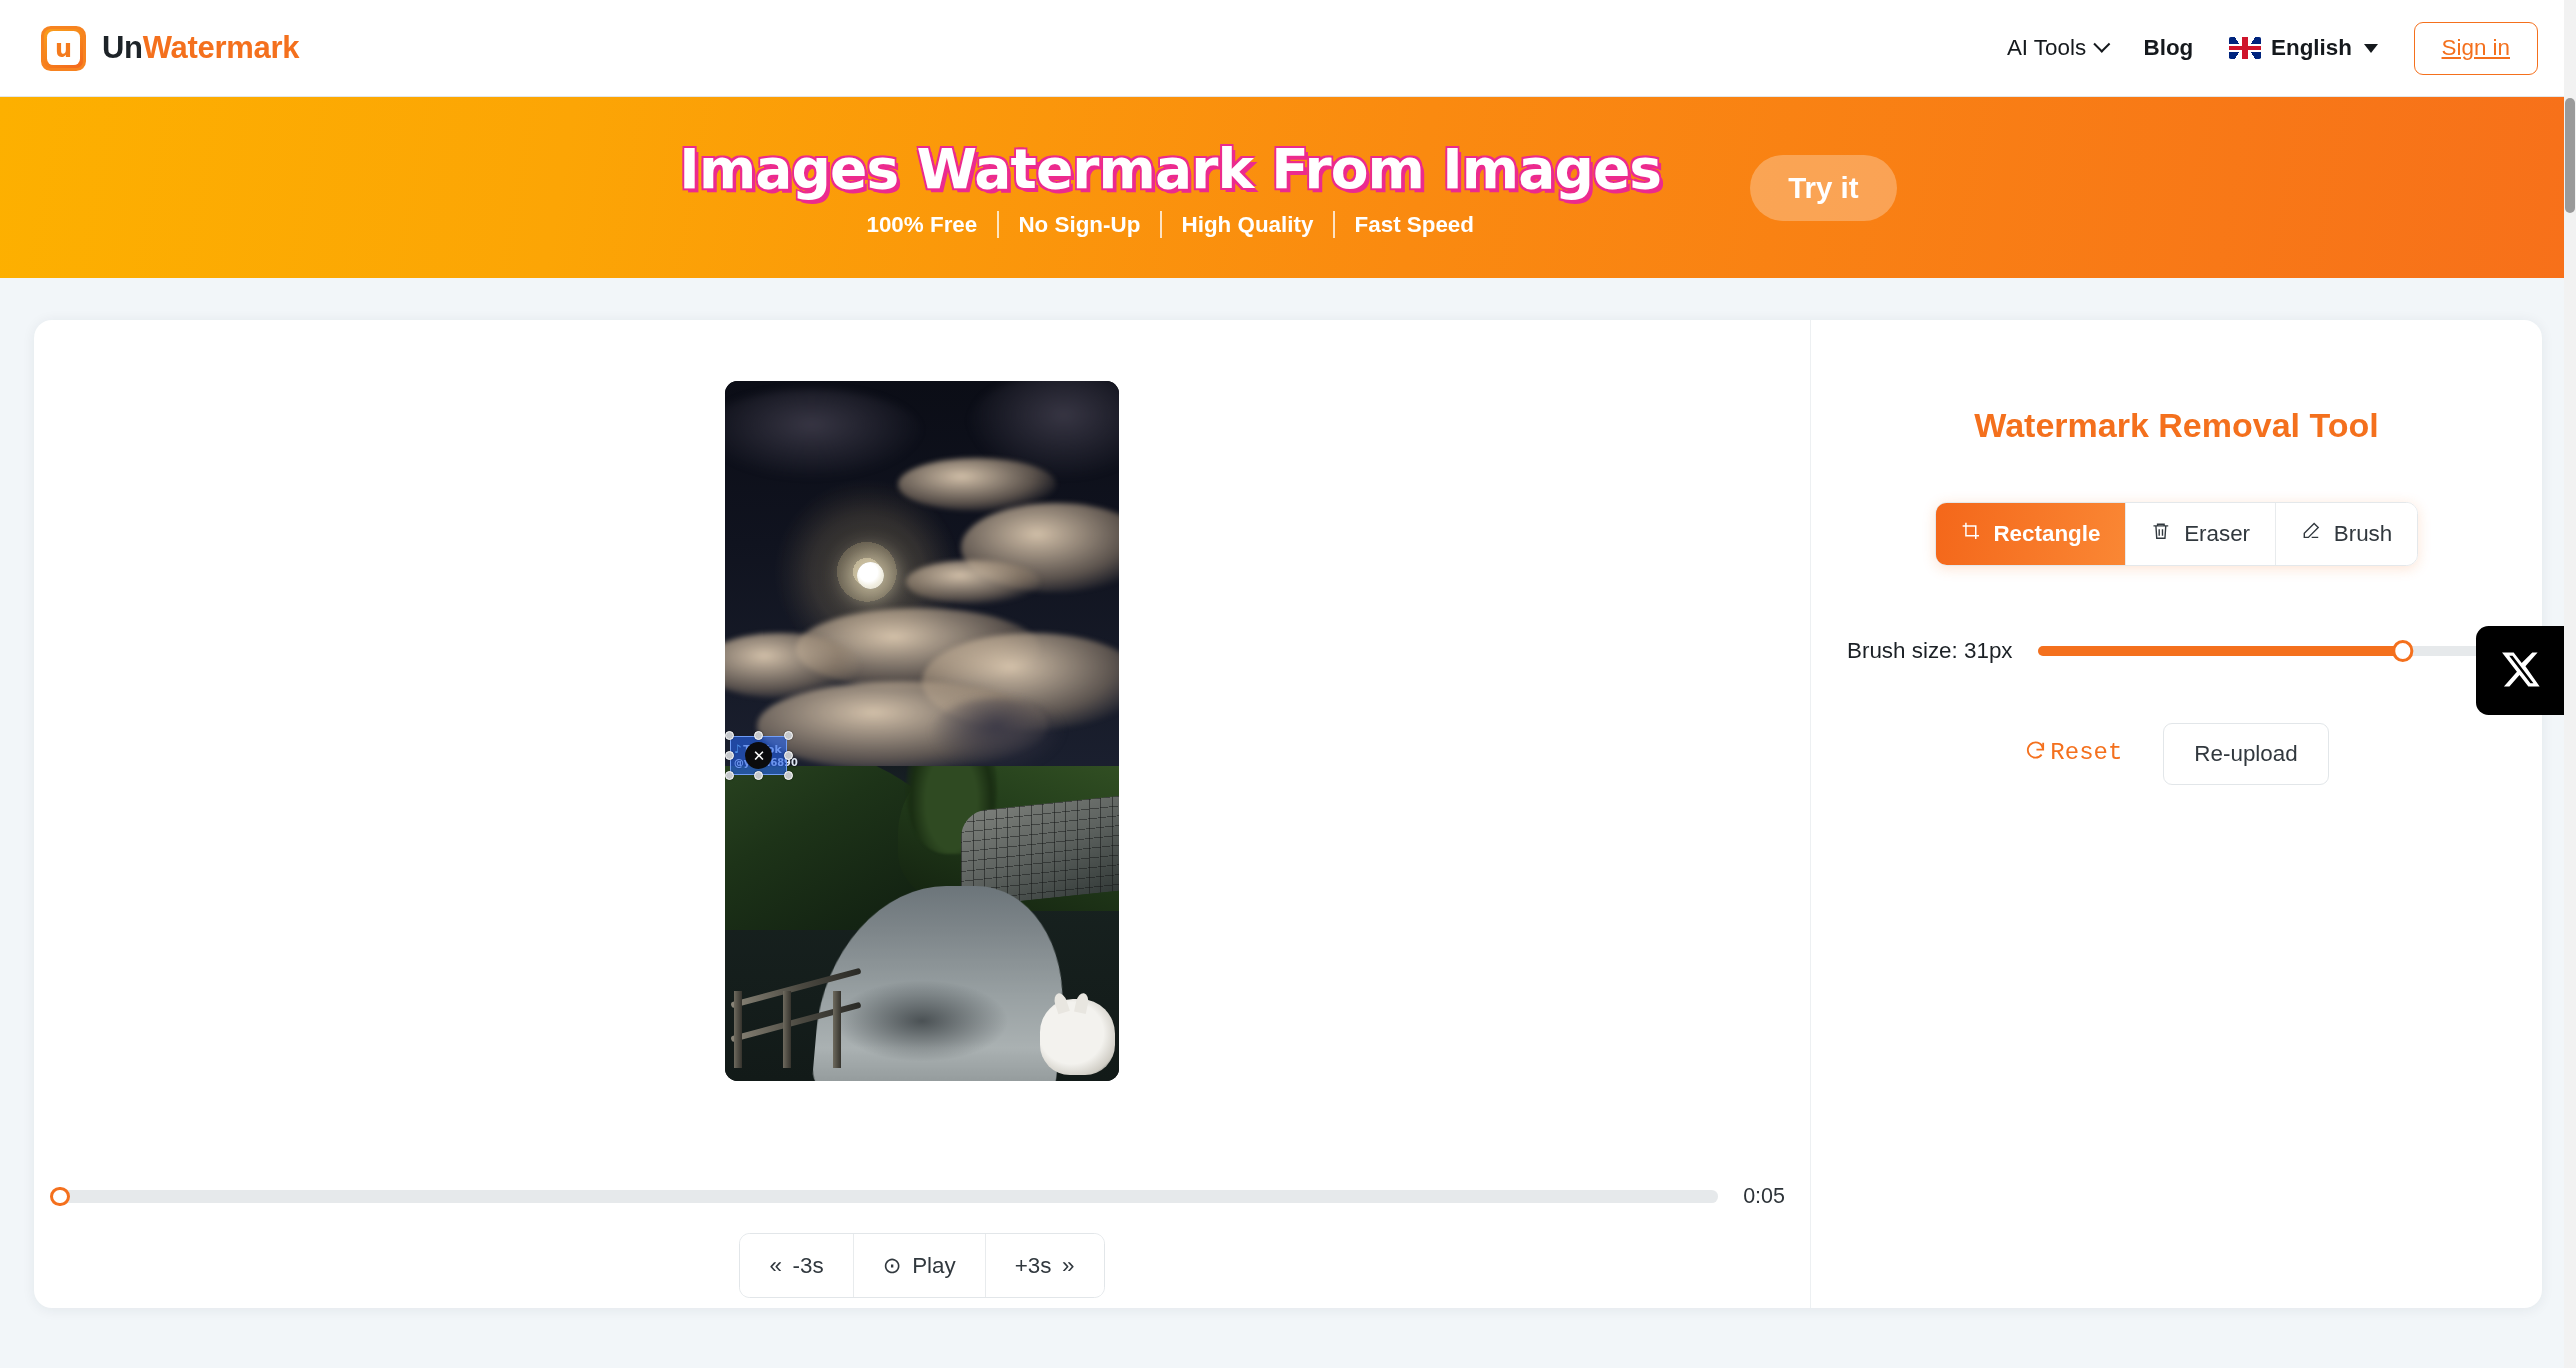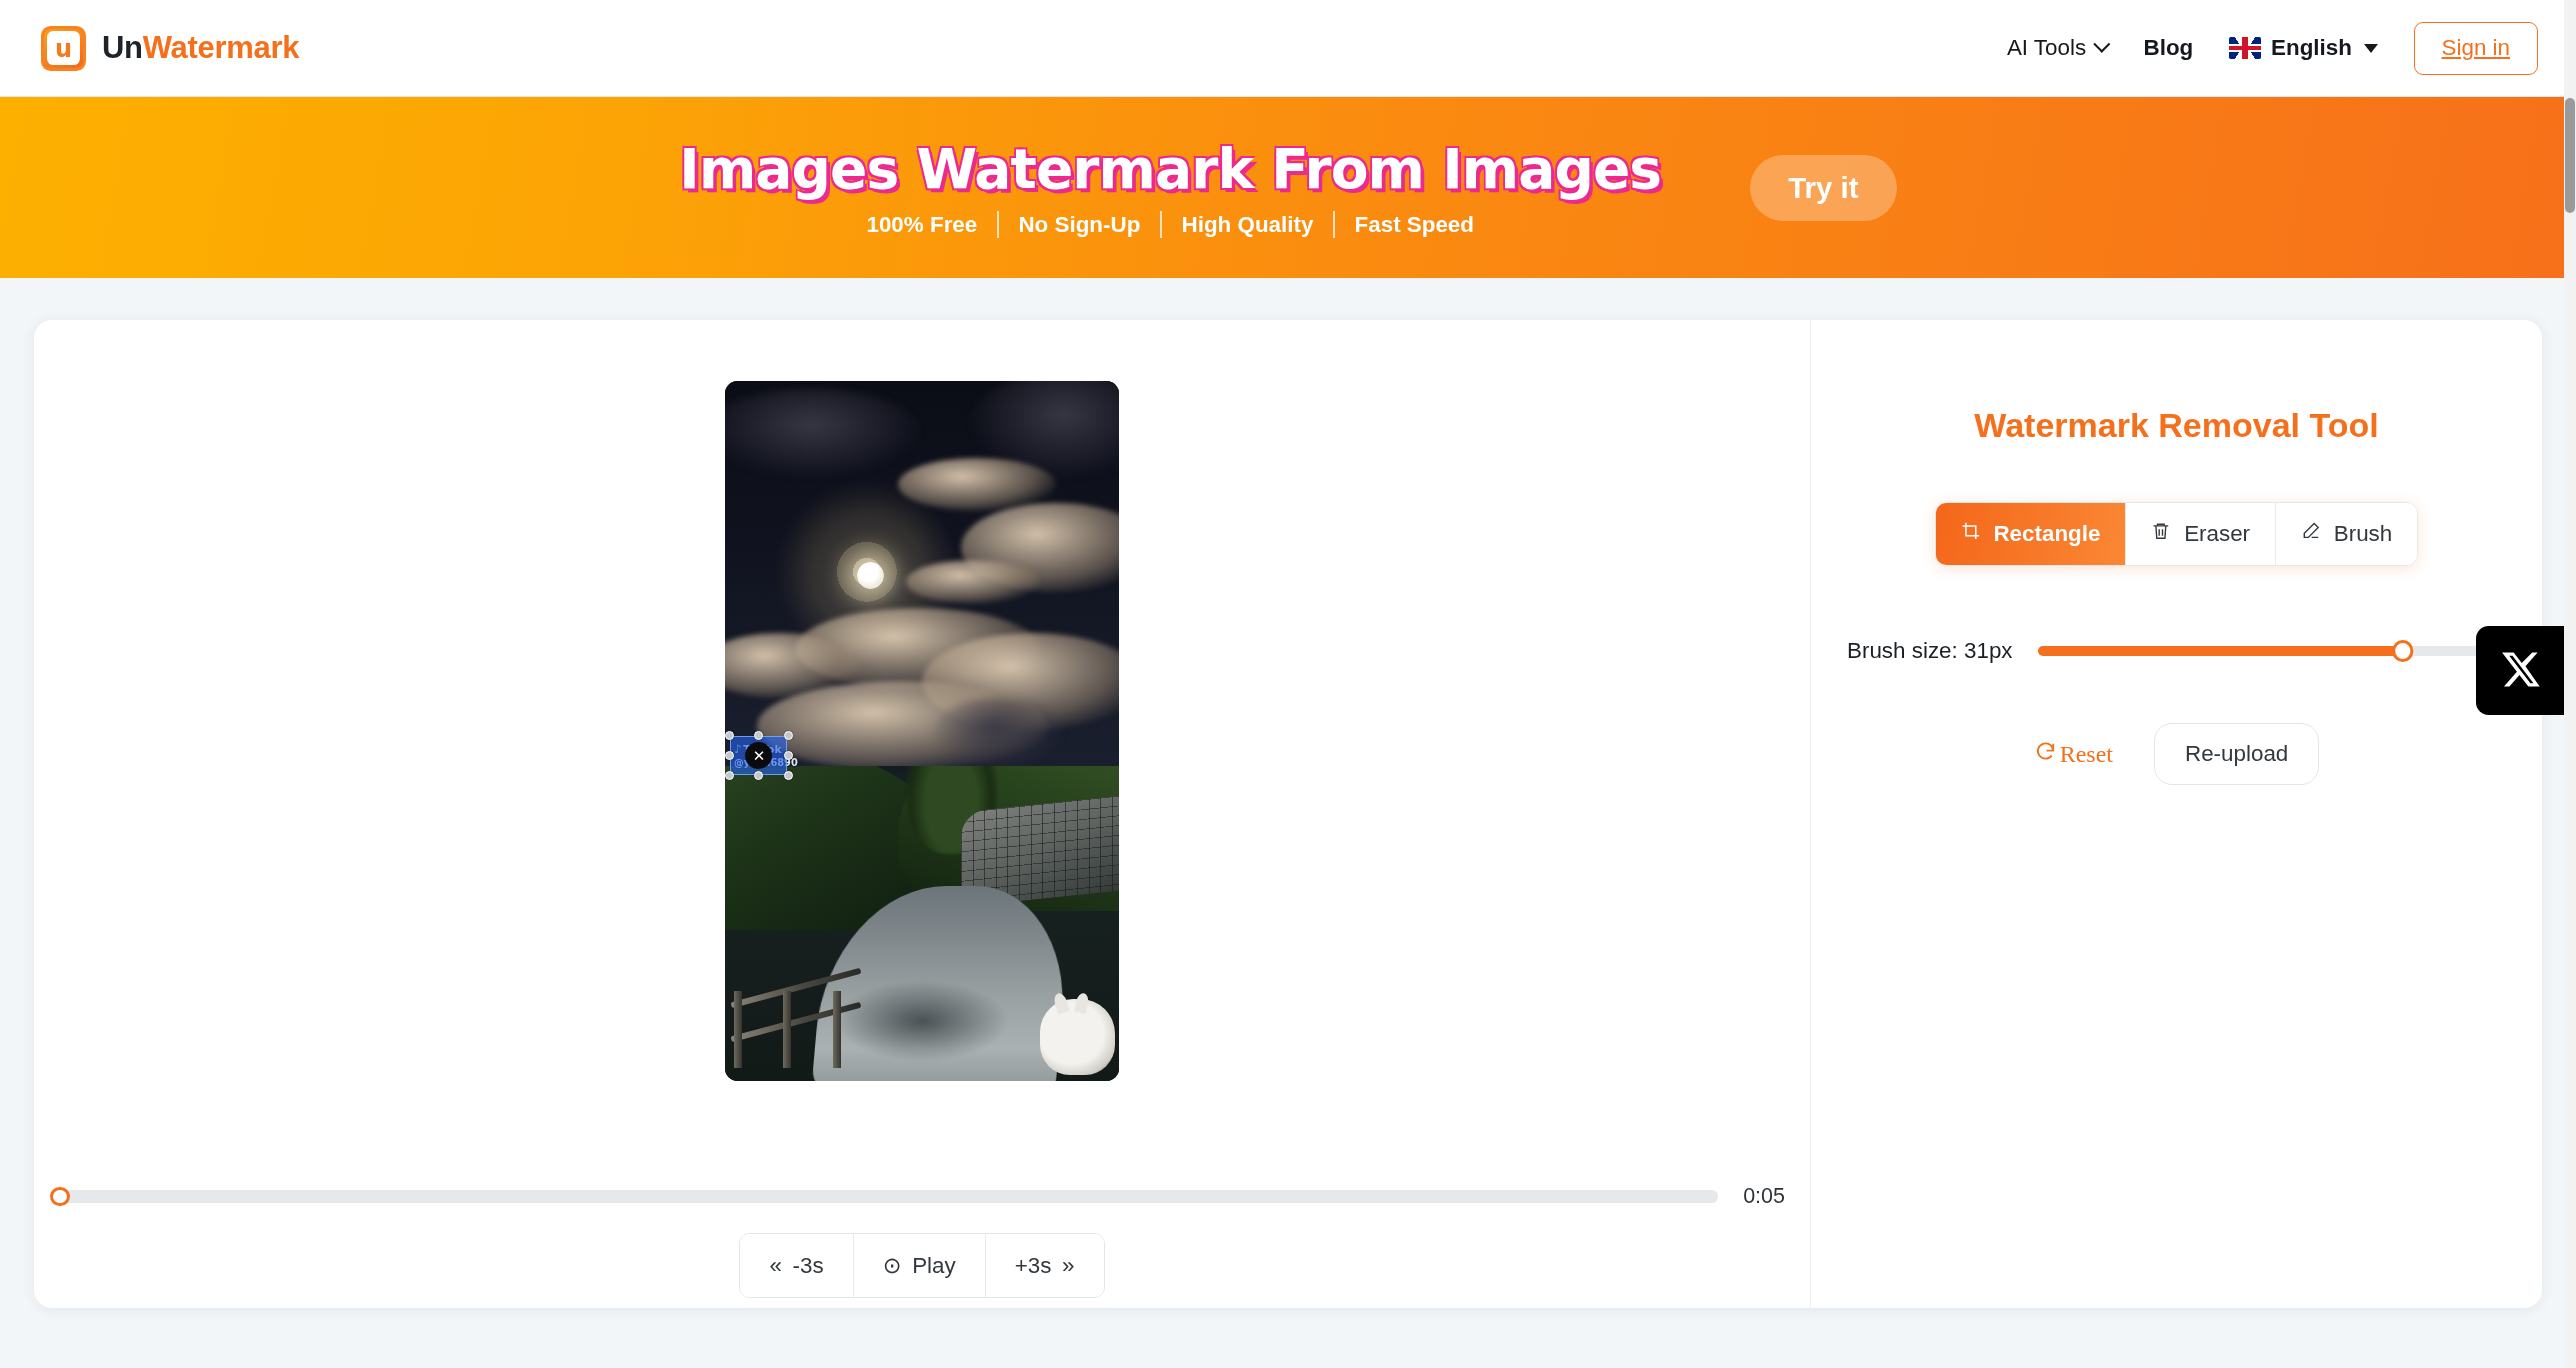--- a/index.html
+++ b/index.html
@@ -323,25 +323,25 @@
   }
   .bs-thumb {
     position: absolute; width: 21.5px; height: 21.5px; border-radius: 50%;
     background: #fff; border: 3.1px solid #f4701d; transform: translateX(-10.7px); cursor: grab;
   }
   .actions {
     margin-top: 59px; display: flex; align-items: center; gap: 41px;
   }
   .reset-btn {
     background: none; border: none; color: #f4701d; font-size: 24px;
-    display: flex; align-items: center; gap: 3px; cursor: pointer;
-    font-family: Liberation Serif, serif; white-space: nowrap;
+    display: flex; align-items: flex-start; gap: 3px; cursor: pointer;
+    font-family: Liberation Mono, monospace; white-space: nowrap;
   }
   .reupload-btn {
-    background: #fff; border: 0.9px solid #e2e6e9; border-radius: 18px;
+    background: #fff; border: 0.9px solid #e2e6e9; border-radius: 9px;
     padding: 17px 30px; font-size: 22.4px; color: #31383e; cursor: pointer;
     font-family: "Liberation Sans", sans-serif; white-space: nowrap;
   }
   .remove-btn {
     margin-top: 55px; width: 501px; padding: 21.5px 0;
     background: linear-gradient(95deg, #f4661a 0%, #f98433 55%, #fb9b52 100%);
     color: #fff; font-size: 27px; font-weight: 700;
     border: none; border-radius: 10.7px; cursor: pointer;
     box-shadow: 0 4.5px 18px rgba(244,112,29,.28);
     font-family: "Liberation Sans", sans-serif; white-space: nowrap;

